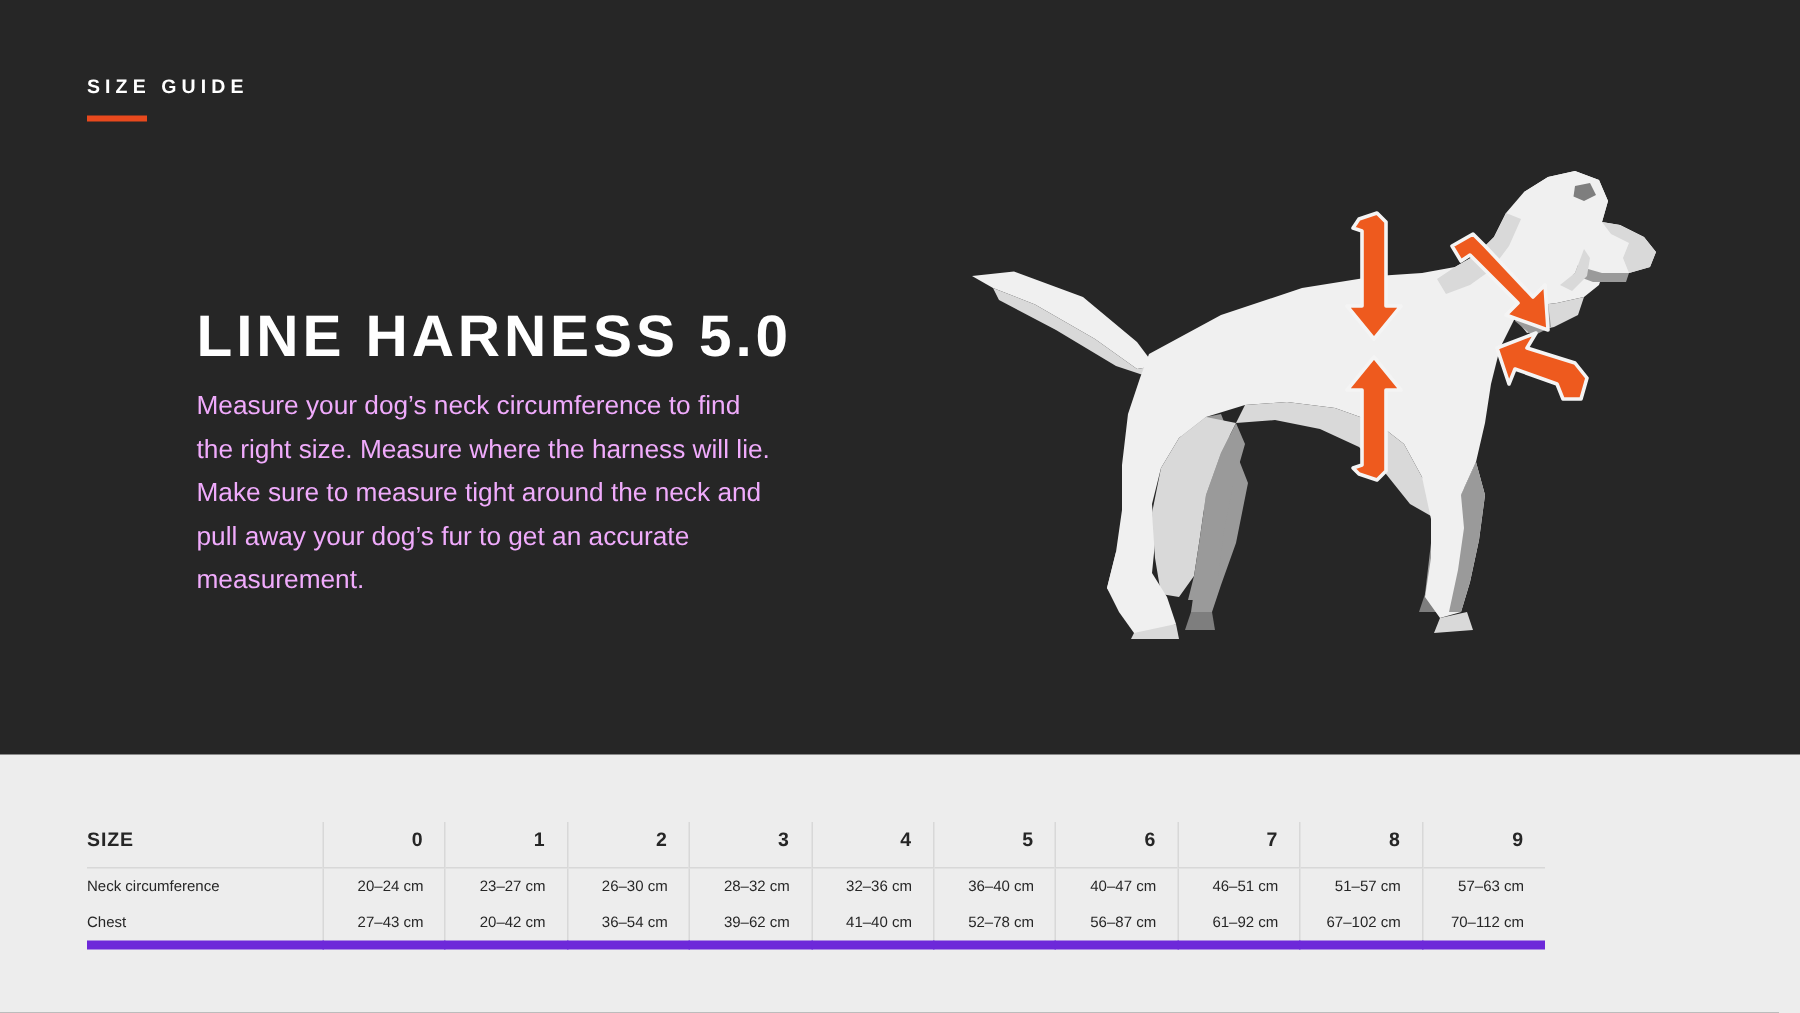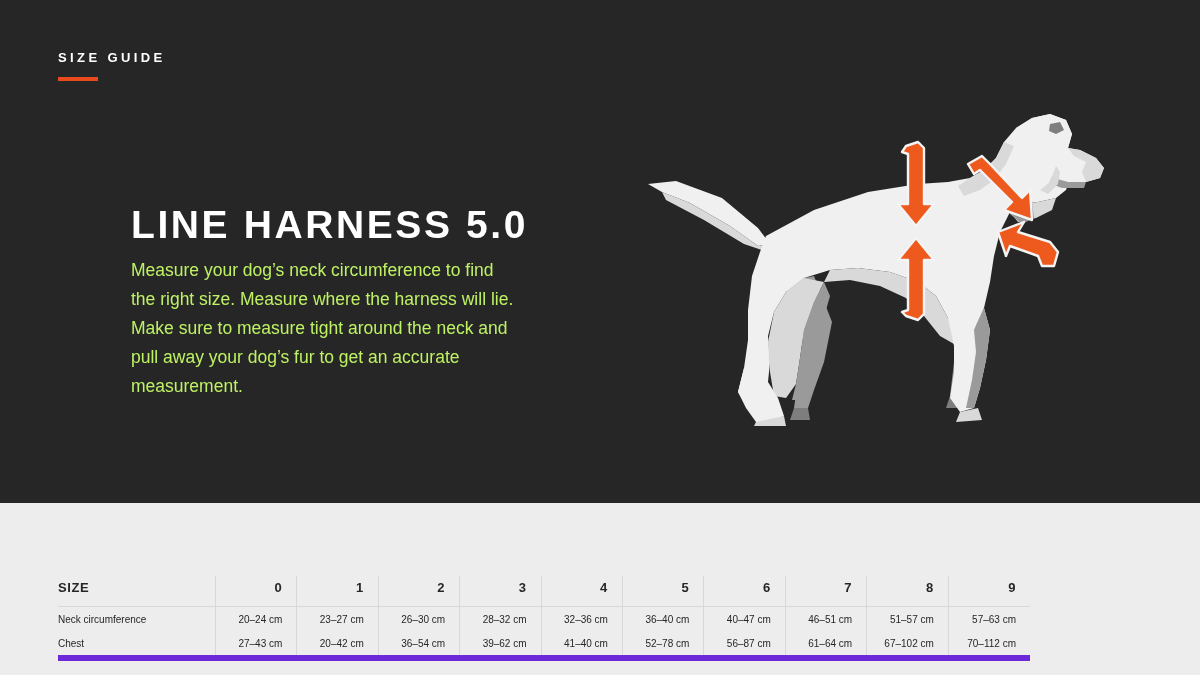--- a/index.html
+++ b/index.html
@@ -27,36 +27,36 @@
   }
 
   #headline {
     position:absolute; left:131px; top:203px;
     color:#ffffff; font-size:39px; font-weight:bold;
     letter-spacing:2.6px; white-space:nowrap;
   }
 
   #lede {
     position:absolute; left:131px; top:256px; width:385px;
-    color:#bef264; font-size:17.5px; line-height:29px;
+    color:#f0abfc; font-size:17.5px; line-height:29px;
     font-weight:300;
   }
 
   #dog-figure { position:absolute; left:618px; top:86px; width:500px; height:340px; }
   #dog-figure svg { display:block; width:100%; height:100%; }
 
   
   #panel {
     position:absolute; left:0; top:503px; width:1200px; height:172px;
     background:#ededed;
   }
 
   #size-table {
     position:absolute; left:58px; top:45px;
-    width:972px; border-collapse:collapse;margin-top:28px;
+    width:972px; border-collapse:collapse;
   }
   #size-table th, #size-table td {
     font-size:10px; color:#262626; font-weight:normal;
     padding:0; height:26px; vertical-align:middle;
   }
   #size-table thead th {
     font-weight:bold; font-size:13px; letter-spacing:.6px;
     height:30px; padding-bottom:6px;
   }
   #size-table th.rowlab, #size-table td.rowlab {
@@ -212,20 +212,20 @@
       </tr>
       <tr>
         <td class="rowlab">Chest</td>
         <td class="num">27–43 cm</td>
         <td class="num">20–42 cm</td>
         <td class="num">36–54 cm</td>
         <td class="num">39–62 cm</td>
         <td class="num">41–40 cm</td>
         <td class="num">52–78 cm</td>
         <td class="num">56–87 cm</td>
-        <td class="num">61–64 cm</td>
+        <td class="num">61–92 cm</td>
         <td class="num">67–102 cm</td>
         <td class="num">70–112 cm</td>
       </tr>
     </tbody>
   </table>
 
 </div>
 
 </body></html>

